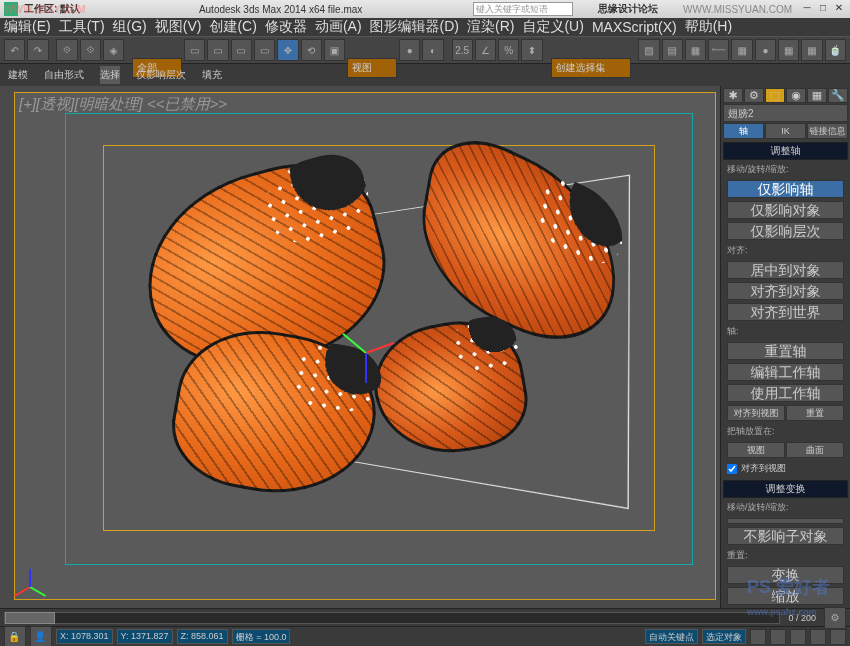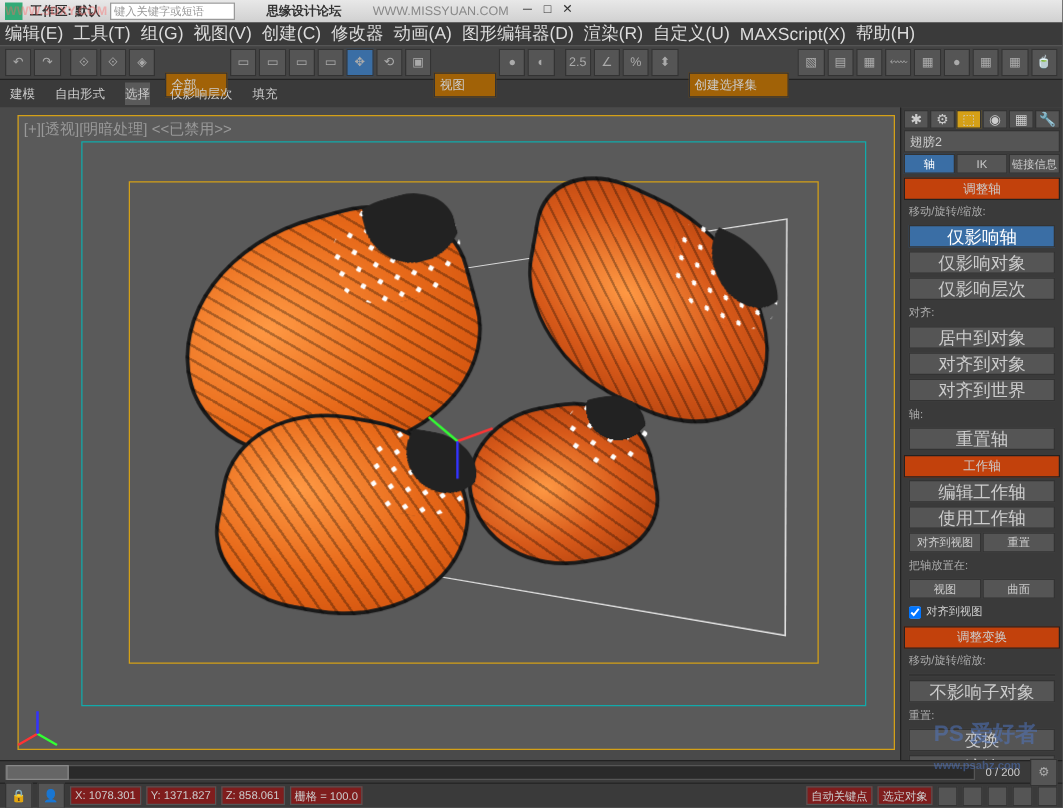--- a/index.html
+++ b/index.html
@@ -18,21 +18,21 @@
 .tbtn { width: 22px; height: 22px; background: #555; border: 1px solid #333; cursor: pointer; display: flex; align-items: center; justify-content: center; font-size: 10px; color: #aaa; }
 .tbtn.active { background: #3a6ea5; }
 .tdrop { height: 20px; background: #a16207; border: 1px solid #333; padding: 0 4px; font-size: 10px; display: flex; align-items: center; color: #ccc; min-width: 50px; margin-top: 36px; }
 .tsep { width: 4px; }
 .toolbar2 { height: 22px; background: #3a3a3a; display: flex; align-items: center; padding: 0 8px; gap: 16px; font-size: 10px; }
 .toolbar2 span { cursor: pointer; color: #ccc; }
 .toolbar2 .sel { background: #5a5a5a; padding: 2px 0; }
 .main { display: flex; height: 522px; }
 .viewport-area { flex: 1; position: relative; background: #4a4a4a; }
 .viewport { position: absolute; top: 6px; left: 14px; right: 4px; bottom: 8px; border: 1px solid #d4a017; background: #5a5a5a; }
-.vp-label { position: absolute; top: 2px; left: 4px; font-size: 12px; color: #999; }
+.vp-label { position: absolute; top: 2px; left: 4px; font-size: 15px; color: #999; font-style: italic; }
 .safe-frame { position: absolute; top: 20px; left: 50px; right: 22px; bottom: 34px; border: 1px solid #1aa; }
 .inner-frame { position: absolute; top: 52px; left: 88px; right: 60px; bottom: 68px; border: 1px solid #d4a017; }
 .butterfly { position: absolute; top: 60px; left: 70px; width: 540px; height: 350px; }
 .wing { position: absolute; background: radial-gradient(ellipse at 30% 40%, #ff9944, #e86a1a, #c94a0a); border: 3px solid #1a1a1a; }
 .wing-tl { top: 20px; left: 60px; width: 240px; height: 190px; border-radius: 60% 40% 50% 50%; transform: rotate(-15deg); }
 .wing-tr { top: 10px; left: 330px; width: 210px; height: 160px; border-radius: 40% 60% 50% 50%; transform: rotate(25deg) skewX(15deg); background: radial-gradient(ellipse at 40% 50%, #ff9944, #d85a1a, #a83a0a); }
 .wing-bl { top: 180px; left: 90px; width: 200px; height: 160px; border-radius: 50% 50% 60% 40%; transform: rotate(10deg); }
 .wing-br { top: 170px; left: 290px; width: 150px; height: 130px; border-radius: 50% 50% 40% 60%; transform: rotate(-10deg); background: radial-gradient(ellipse at 40% 50%, #ff9944, #d85a1a, #a83a0a); }
 .wing::before { content: ""; position: absolute; inset: -3px; border-radius: inherit; background: repeating-linear-gradient(45deg, transparent 0 8px, rgba(0,0,0,0.3) 8px 10px); }
 .wing::after { content: ""; position: absolute; top: -2px; right: -2px; width: 45%; height: 45%; background: radial-gradient(circle at 70% 20%, #222 40%, transparent 40%), radial-gradient(circle, #fff 2px, transparent 2px); background-size: 100% 100%, 14px 14px; border-radius: inherit; }
@@ -45,44 +45,45 @@
 .axis-icon { position: absolute; bottom: 6px; left: 8px; width: 30px; height: 30px; }
 .axis-icon .a { position: absolute; left: 6px; bottom: 6px; width: 2px; height: 18px; transform-origin: bottom; }
 .panel { width: 130px; background: #3a3a3a; border-left: 1px solid #222; display: flex; flex-direction: column; padding: 2px; gap: 1px; overflow: hidden; }
 .panel-tabs { display: flex; gap: 1px; height: 18px; }
 .panel-tabs .pt { flex: 1; background: #555; border: 1px solid #333; cursor: pointer; display: flex; align-items: center; justify-content: center; }
 .panel-tabs .pt.on { background: #d4a017; }
 .panel .name { height: 18px; background: #555; border: 1px solid #333; padding: 2px 4px; font-size: 10px; }
 .panel .row3 { display: flex; gap: 1px; }
 .panel .row3 .b { flex: 1; height: 16px; background: #555; border: 1px solid #333; font-size: 9px; text-align: center; line-height: 14px; cursor: pointer; }
 .panel .row3 .b.on { background: #3a6ea5; color: #fff; }
-.panel .section-hdr { background: #c2410c; border: 1px solid #222; text-align: center; font-size: 10px; padding: 1px; margin-top: 2px; }
+.panel .section-hdr { background: #0f172a; border: 1px solid #222; text-align: center; font-size: 10px; padding: 1px; margin-top: 2px; }
 .panel .grp-lbl { font-size: 9px; color: #aaa; padding: 2px 4px; }
 .panel .pbtn { height: 18px; background: #555; border: 1px solid #333; margin: 1px 4px; font-size: 14px; text-align: center; line-height: 16px; cursor: pointer; }
 .panel .pbtn.on { background: #3a6ea5; color: #fff; }
 .panel .row2 { display: flex; gap: 1px; margin: 1px 4px; }
 .panel .row2 .b { flex: 1; height: 16px; background: #555; border: 1px solid #333; font-size: 9px; text-align: center; line-height: 14px; cursor: pointer; }
 .panel .chk { display: flex; align-items: center; gap: 4px; padding: 2px 4px; font-size: 9px; }
 .panel .chk input { width: 10px; height: 10px; }
 .timeline { height: 18px; background: #3a3a3a; border-top: 1px solid #222; display: flex; align-items: center; padding: 0 4px; font-size: 9px; }
 .timeline .slider { flex: 1; height: 12px; background: #2a2a2a; border: 1px solid #555; position: relative; margin-right: 8px; }
 .timeline .thumb { position: absolute; left: 0; top: -1px; width: 50px; height: 12px; background: #666; border: 1px solid #888; }
 .status { height: 20px; background: #3a3a3a; border-top: 1px solid #222; display: flex; align-items: center; padding: 0 4px; font-size: 9px; gap: 4px; }
-.status .coord { background: #7f1d1d; border: 1px solid #555; padding: 1px 3px; height: 15px; }
+.status .coord { background: #0c4a6e; border: 1px solid #555; padding: 1px 3px; height: 15px; }
 .status .playbtn { width: 16px; height: 16px; background: #555; border: 1px solid #333; cursor: pointer; }
 .watermark { position: absolute; font-size: 14px; color: rgba(255,100,100,0.4); font-weight: bold; pointer-events: none; }
 .wm1 { top: 4px; left: 4px; font-size: 10px; }
 .wm2 { bottom: 26px; right: 20px; font-size: 18px; color: rgba(80,120,200,0.5); }
 </style>
 </head>
 <body>
 
 <div class="titlebar">
   <div class="app-icon"></div>
   <span class="ws">工作区: 默认</span>
+  <span class="title">Autodesk 3ds Max  2014 x64   file.max</span>
   <span class="search">键入关键字或短语</span>
   <span class="forum">思缘设计论坛</span>
   <span class="url">WWW.MISSYUAN.COM</span>
   <span class="winbtn">─</span>
   <span class="winbtn">□</span>
   <span class="winbtn">✕</span>
 </div>
 
 <div class="menubar">
   <span>编辑(E)</span>
@@ -190,21 +191,20 @@
     <div class="grp-lbl">移动/旋转/缩放:</div>
     <div class="pbtn on">仅影响轴</div>
     <div class="pbtn">仅影响对象</div>
     <div class="pbtn">仅影响层次</div>
     <div class="grp-lbl">对齐:</div>
     <div class="pbtn">居中到对象</div>
     <div class="pbtn">对齐到对象</div>
     <div class="pbtn">对齐到世界</div>
     <div class="grp-lbl">轴:</div>
     <div class="pbtn">重置轴</div>
-    <div class="section-hdr">工作轴</div>
     <div class="pbtn">编辑工作轴</div>
     <div class="pbtn">使用工作轴</div>
     <div class="row2">
       <div class="b">对齐到视图</div>
       <div class="b">重置</div>
     </div>
     <div class="grp-lbl">把轴放置在:</div>
     <div class="row2">
       <div class="b">视图</div>
       <div class="b">曲面</div>

